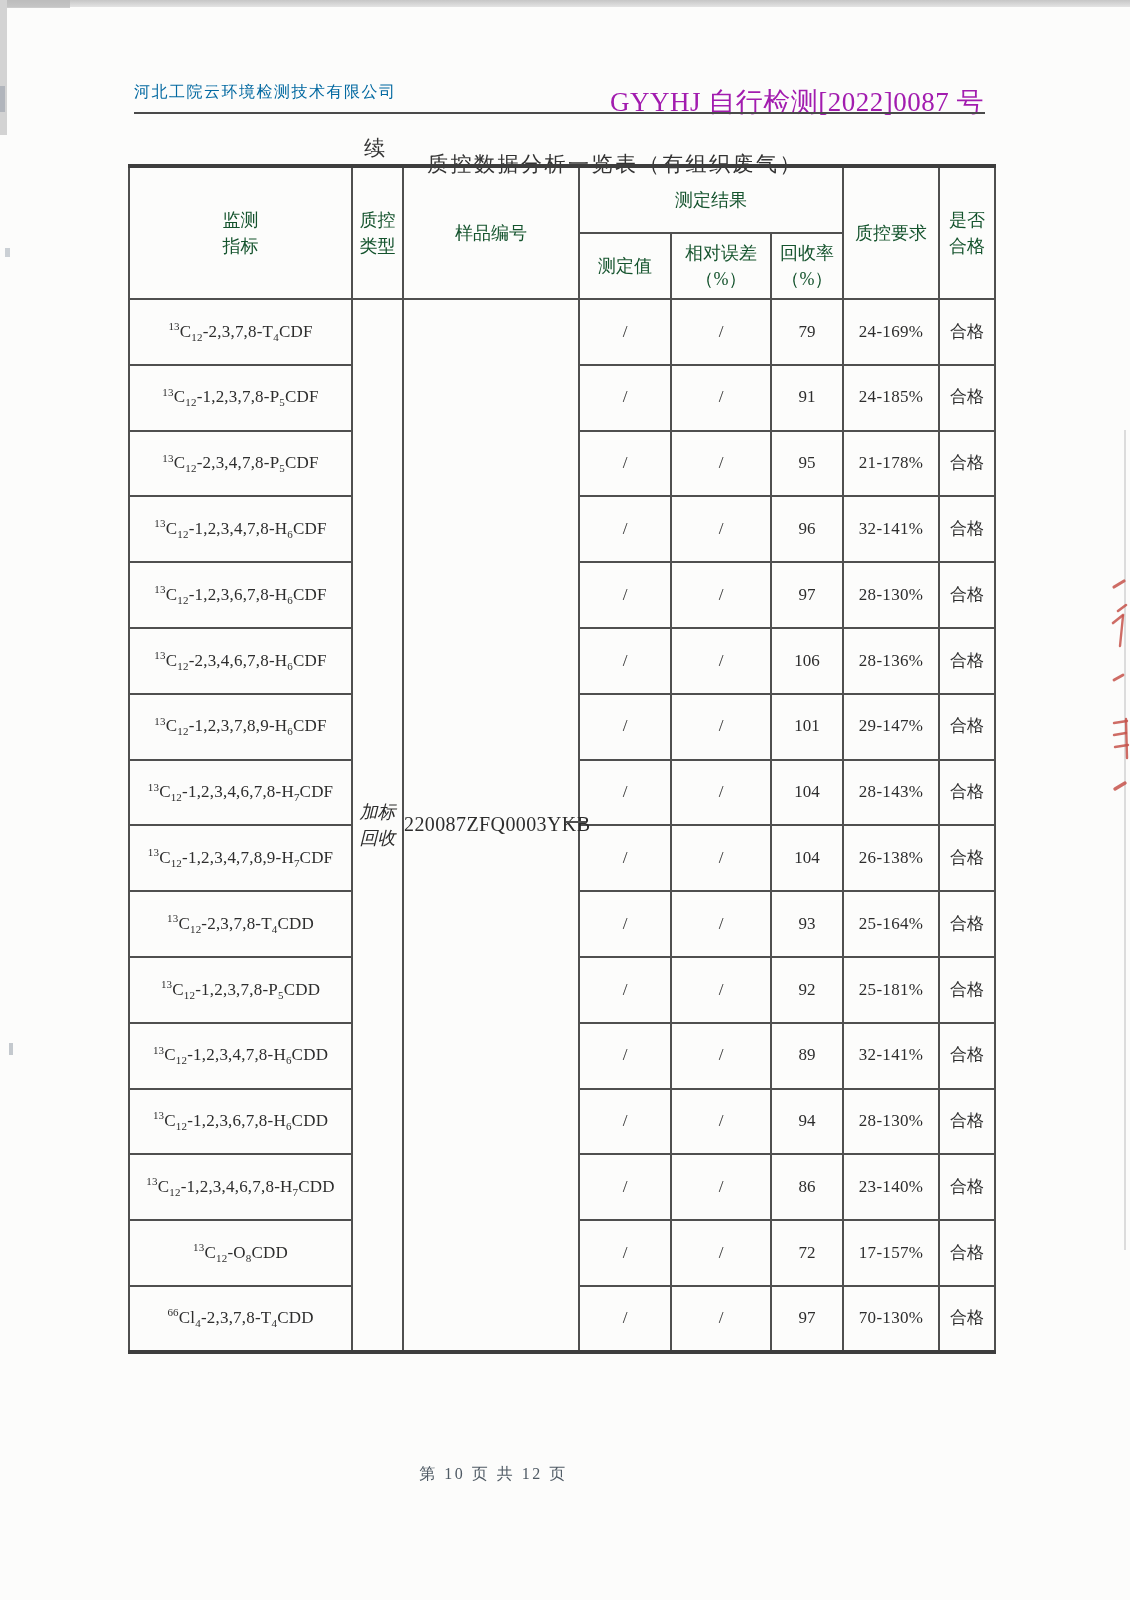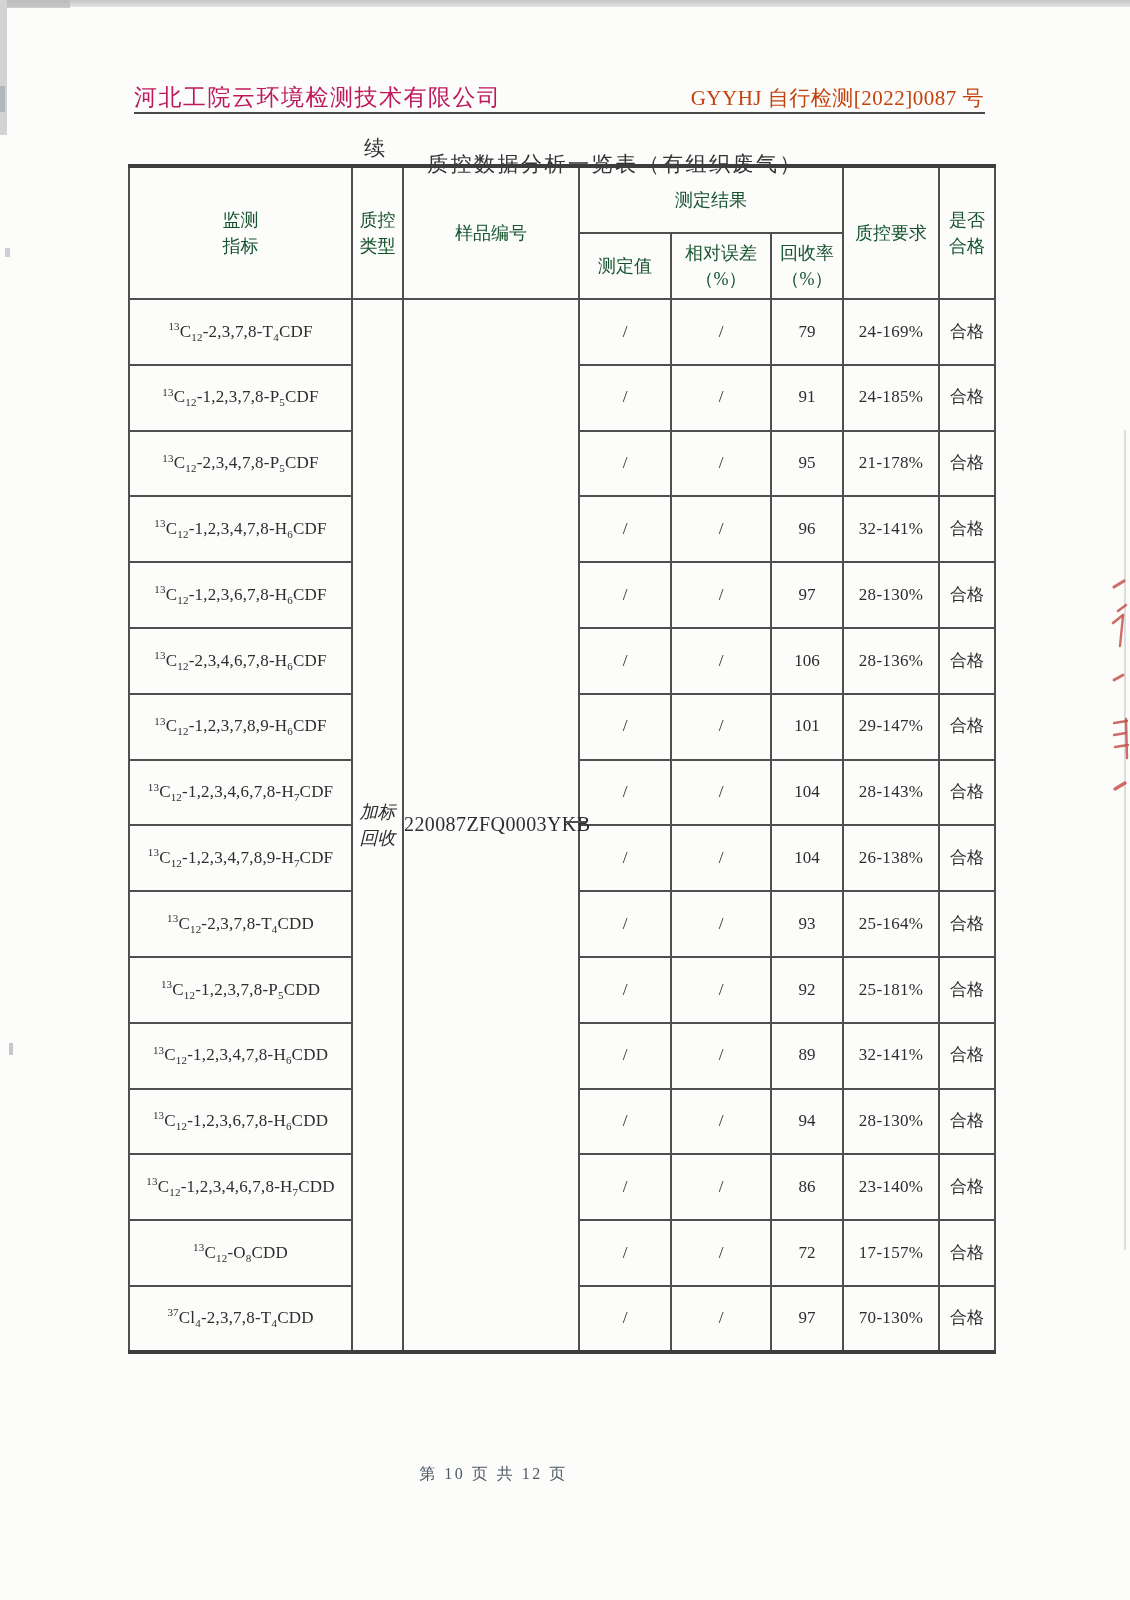--- a/index.html
+++ b/index.html
@@ -13,22 +13,22 @@
   .artifact{position:absolute;}
   .top-strip{left:0;top:0;width:1130px;height:7px;background:linear-gradient(to bottom,#c6c6c6,#e3e3e3);}
   .top-left-corner{left:0;top:0;width:70px;height:8px;background:#b8b8b8;opacity:.7;}
   .left-strip{left:0;top:0;width:7px;height:135px;background:#d3d3d3;}
   .left-speck-1{left:0;top:86px;width:5px;height:26px;background:#a9aeb6;opacity:.8;}
   .left-speck-2{left:5px;top:248px;width:5px;height:9px;background:#b7bdc4;opacity:.7;}
   .left-speck-3{left:9px;top:1043px;width:4px;height:12px;background:#adb3ba;opacity:.7;}
   .right-strip{left:1124px;top:430px;width:2px;height:820px;background:#dcdcdc;}
 
   
-  .header-left{position:absolute;left:134px;top:82px;font-size:23px;letter-spacing:1.5px;color:#be185d;white-space:nowrap;}
-  .header-right{position:absolute;right:146px;top:84px;font-size:21px;letter-spacing:0.5px;color:#c2410c;white-space:nowrap;text-align:right;}
+  .header-left{position:absolute;left:134px;top:82px;font-size:16px;letter-spacing:1.5px;color:#0369a1;white-space:nowrap;}
+  .header-right{position:absolute;right:146px;top:84px;font-size:27px;letter-spacing:0.5px;color:#a21caf;white-space:nowrap;text-align:right;}
   .header-rule{position:absolute;left:134px;top:112px;width:851px;height:2.4px;background:#4a4a4a;}
 
   
   .doc-title{position:absolute;left:0;top:134px;width:1130px;font-size:21px;color:#333;}
   .title-prefix{position:absolute;left:364px;top:0;letter-spacing:2px;}
   .title-main{position:absolute;left:427px;top:16px;letter-spacing:2.5px;}
 
   
   .qc-table{
     position:absolute;left:128px;top:164px;
@@ -232,21 +232,21 @@
       </tr>
       <tr class="row-h">
         <td class="c-compound"><sup>13</sup><span>C</span><sub>12</sub><span>-O</span><sub>8</sub><span>CDD</span></td>
         <td>/</td>
         <td>/</td>
         <td>72</td>
         <td class="c-req">17-157%</td>
         <td>合格</td>
       </tr>
       <tr class="row-h">
-        <td class="c-compound"><sup>37</sup><span>Cl</span><sub>4</sub><span>-2,3,7,8-T</span><sub>4</sub><span>CDD</span></td>
+        <td class="c-compound"><sup>66</sup><span>Cl</span><sub>4</sub><span>-2,3,7,8-T</span><sub>4</sub><span>CDD</span></td>
         <td>/</td>
         <td>/</td>
         <td>97</td>
         <td class="c-req">70-130%</td>
         <td>合格</td>
       </tr>
     </tbody>
 </table>
 
 <div class="sample-dash"></div>

